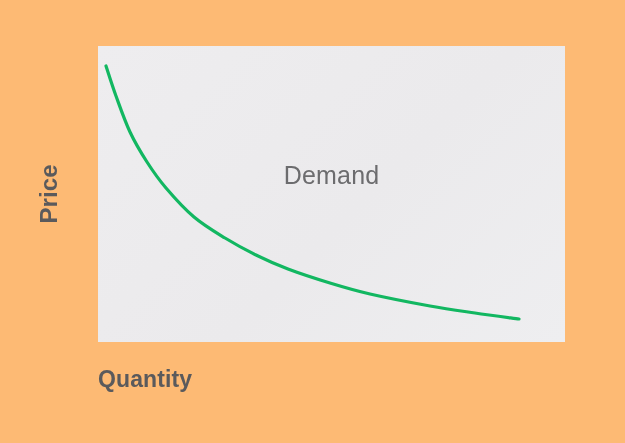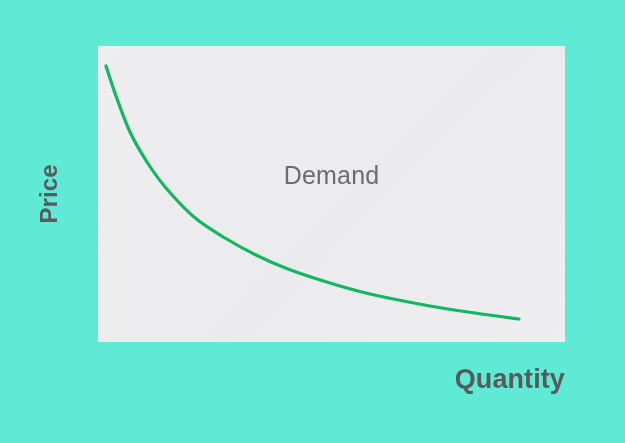--- a/index.html
+++ b/index.html
@@ -16,21 +16,21 @@
     font-family: "Liberation Sans", sans-serif;
     -webkit-font-smoothing: antialiased;
   }
 
   #figure {
     position: absolute;
     left: 0;
     top: 0;
     width: 625px;
     height: 443px;
-    background: #5eead4;
+    background: #fdba74;
   }
 
   
   .plot-panel {
     position: absolute;
     left: 98px;
     top: 46px;
     width: 467px;
     height: 296px;
     background: #ececee;
@@ -61,22 +61,22 @@
     line-height: 30px;
     white-space: nowrap;
   }
 
   
   .axis-title-x {
     position: absolute;
     left: 98px;
     top: 364px;
     width: 467px;
-    text-align: right;
-    font-size: 27px;
+    text-align: left;
+    font-size: 23px;
     font-weight: 700;
     color: #5a5a5c;
     letter-spacing: 0.1px;
     line-height: 30px;
     white-space: nowrap;
   }
 
   .axis-title-y-wrap {
     position: absolute;
     left: 0px;

